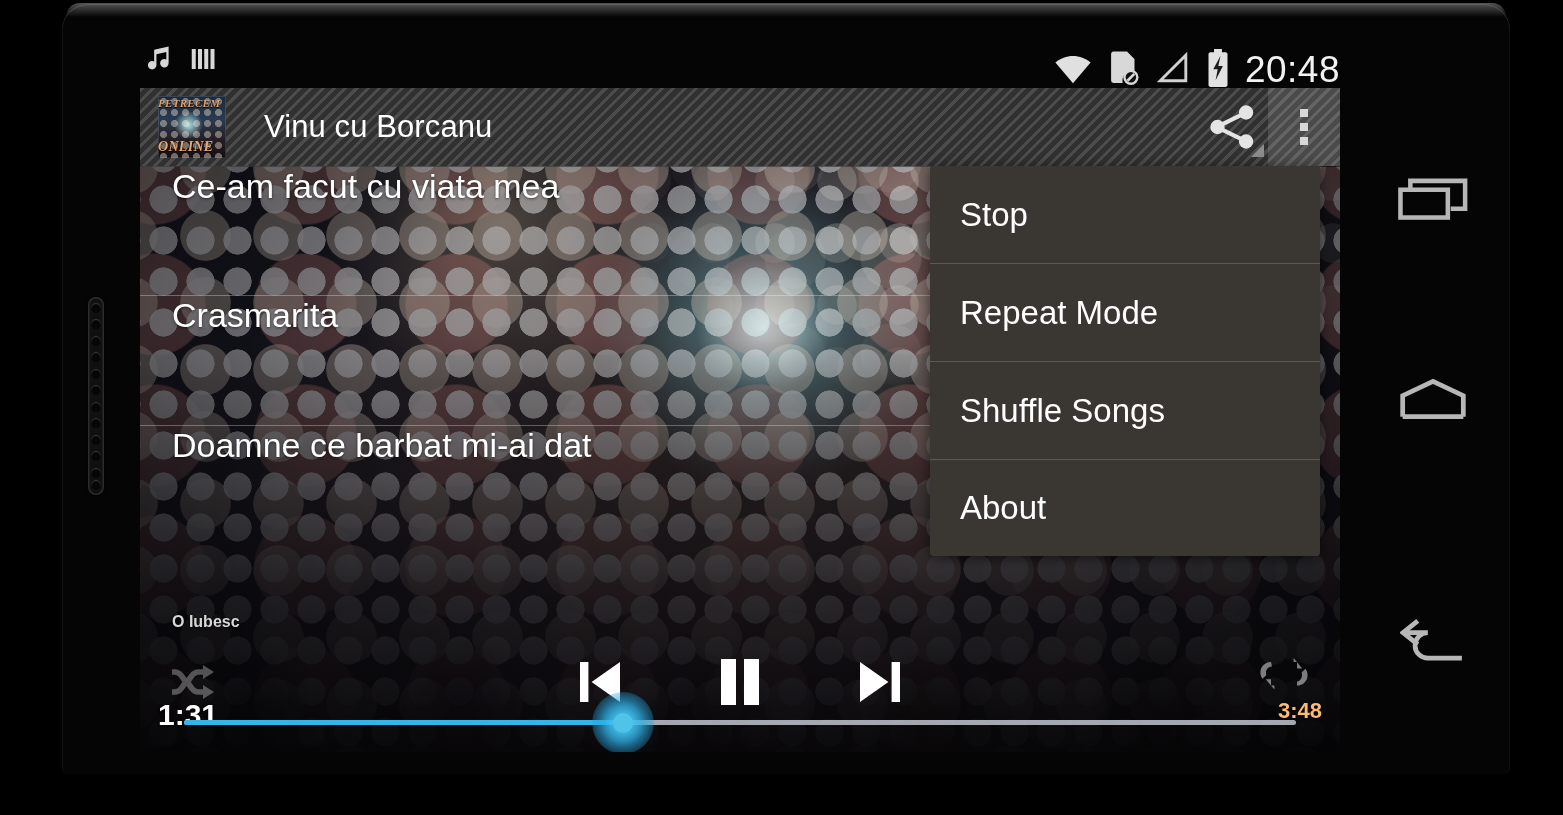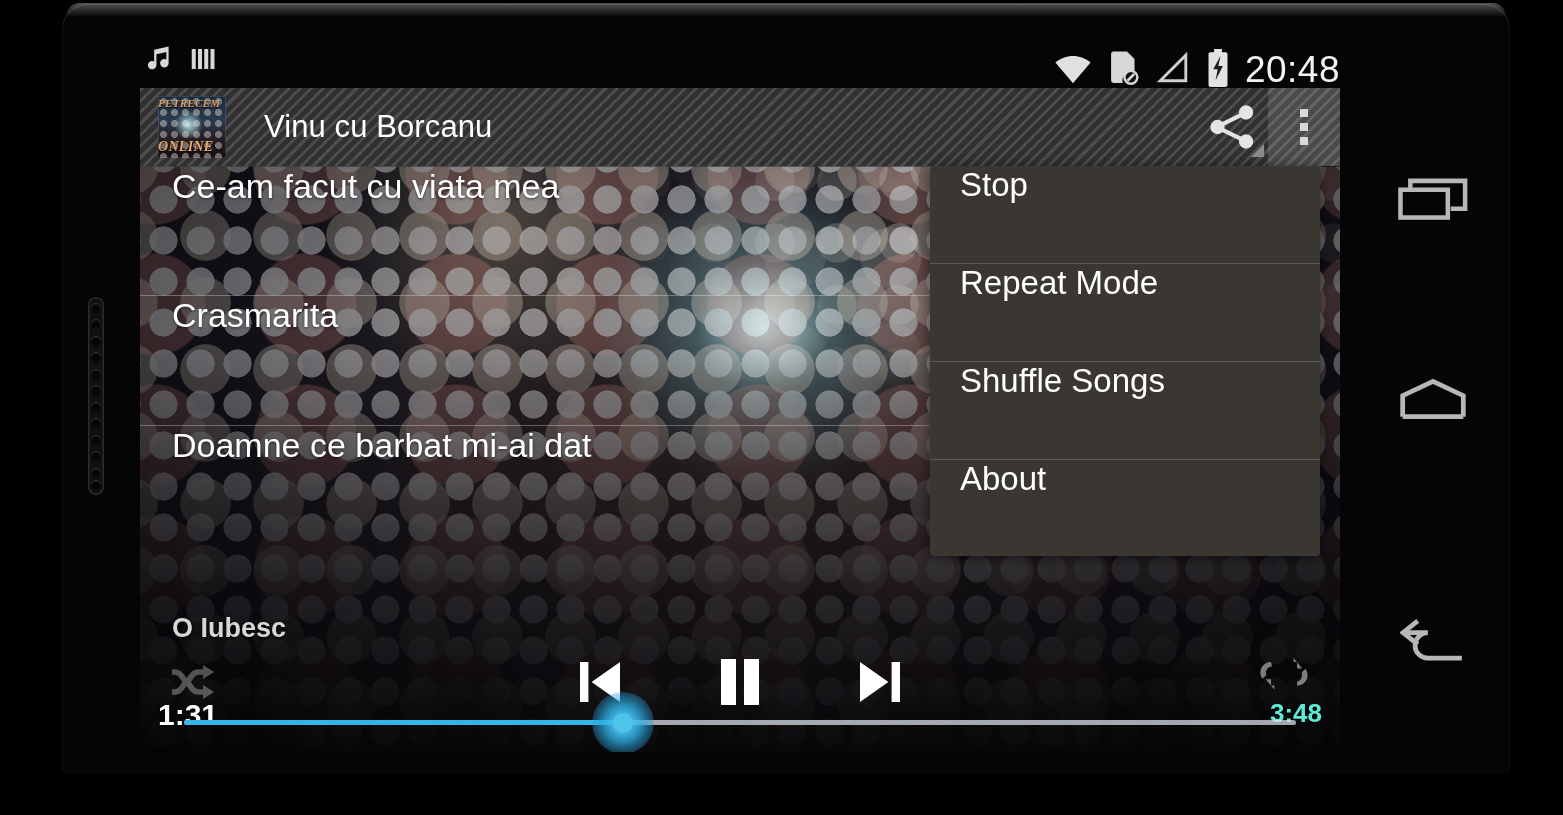--- a/index.html
+++ b/index.html
@@ -145,34 +145,34 @@
     border-bottom:1px solid rgba(255,255,255,.30);
     color:#fff; font-size:34px; font-weight:400;
     text-shadow:0 1px 3px rgba(0,0,0,.55);
   }
   .song:first-child{ border-top:1px solid rgba(255,255,255,.28); }
   .song.clipped{ height:60px; overflow:hidden; align-items:flex-start; border-bottom:none; }
 
   
   .nowplaying{
     position:absolute; left:32px; top:525px; color:#d7d7d7;
-    font-size:27px; font-weight:bold; text-shadow:0 1px 3px #000;
+    font-size:16px; font-weight:bold; text-shadow:0 1px 3px #000;
   }
   .shuffle-btn{ position:absolute; left:24px; top:568px; width:64px; height:56px;
                 display:flex; align-items:center; justify-content:center; opacity:.30; }
   .repeat-btn{ position:absolute; right:24px; top:565px; width:64px; height:56px;
                display:flex; align-items:center; justify-content:center; opacity:.52; }
   .transport{
     position:absolute; left:0; right:0; top:560px; height:72px;
     display:flex; align-items:center; justify-content:center; gap:68px;
   }
   .tbtn{ width:72px; height:70px; display:flex; align-items:center; justify-content:center; }
   .time-cur{ position:absolute; left:18px; top:610px; color:#fff; font-size:30px;
              font-weight:bold; text-shadow:0 1px 3px #000; }
-  .time-tot{ position:absolute; right:18px; top:610px; color:#5eead4; font-size:26px;
+  .time-tot{ position:absolute; right:18px; top:610px; color:#fdba74; font-size:22px;
              font-weight:bold; text-shadow:0 1px 3px #000; }
 
   
   .seek{ position:absolute; left:44px; right:44px; top:612px; height:44px; }
   .seek .track{ position:absolute; left:0; right:0; top:20px; height:5px;
                 background:rgba(225,230,240,.72); border-radius:3px; }
   .seek .fill{ position:absolute; left:0; top:20px; height:5px; width:39.5%;
                background:#33b5e5; border-radius:3px; }
   .seek .thumb{
     position:absolute; left:39.5%; top:22.5px; width:62px; height:62px;
@@ -187,21 +187,21 @@
   }
 
   
   .menu{
     position:absolute; left:790px; top:78px; width:390px;
     background:#3a3733; border-radius:2px 2px 4px 4px;
     box-shadow:0 3px 14px rgba(0,0,0,.6);
     overflow:hidden;
   }
   .menu-item{
-    height:98px; display:flex; align-items:flex-start; padding-left:30px;
+    height:98px; display:flex; align-items:center; padding-left:30px;
     color:#fff; font-size:33px; font-weight:400;
     border-bottom:1px solid rgba(255,255,255,.17);
   }
   .menu-item:last-child{ border-bottom:none; height:96px; }
 
   
   .navbar{ position:absolute; left:1348px; top:90px; width:170px; height:660px; }
   .nav-btn{ position:absolute; left:0; width:170px; height:92px;
             display:flex; align-items:center; justify-content:center; }
   .nav-recents{ top:65px; }

